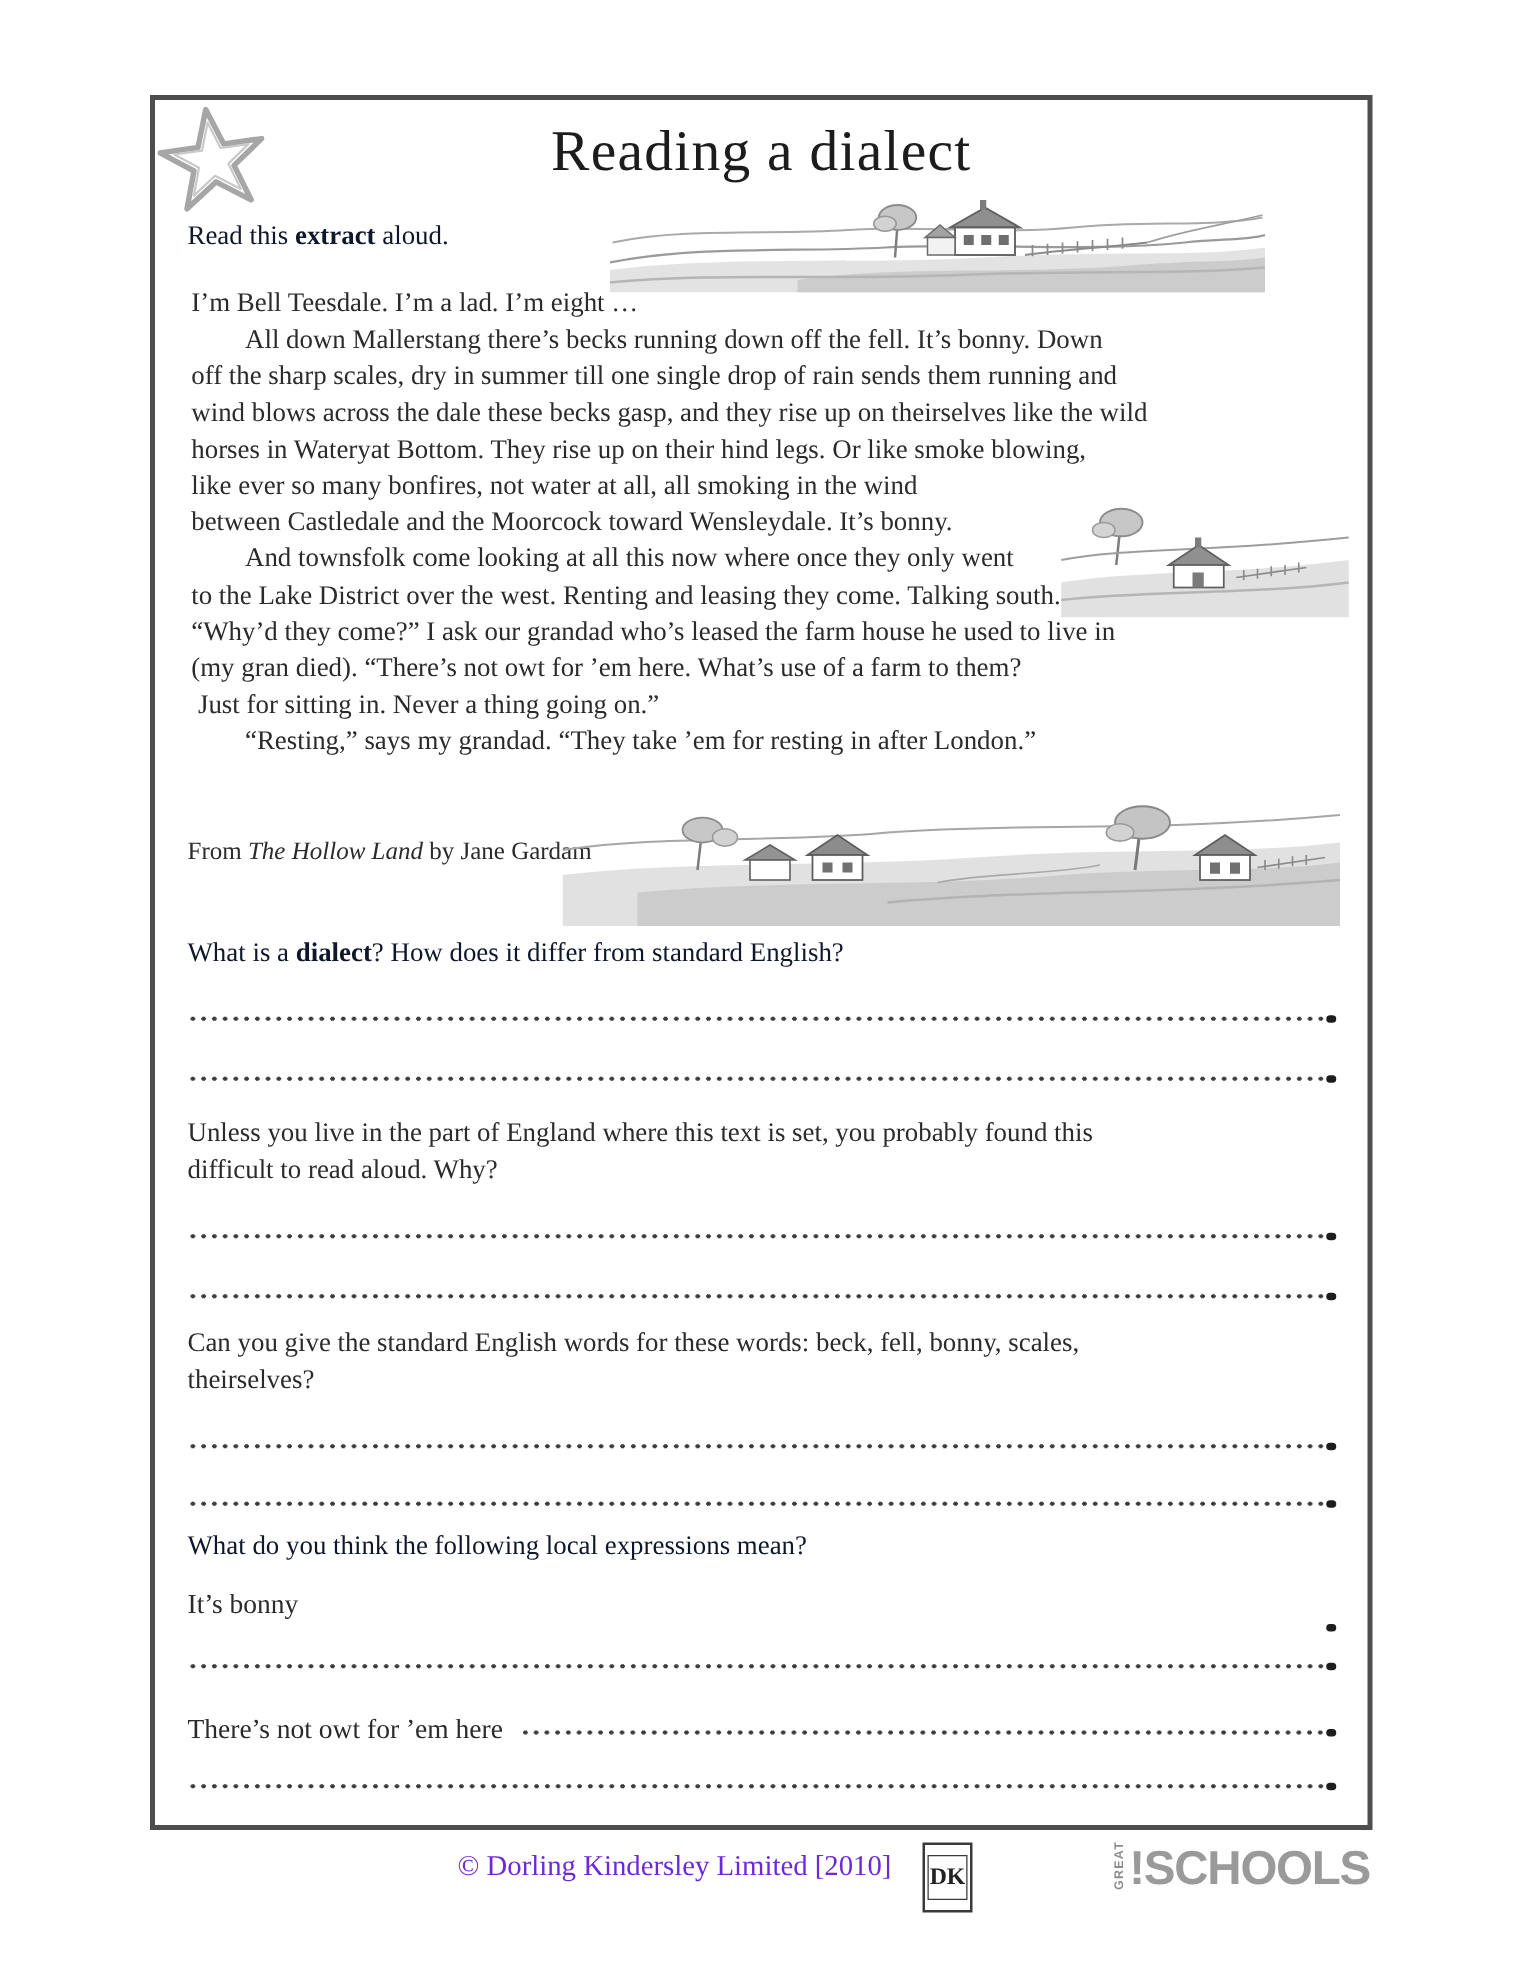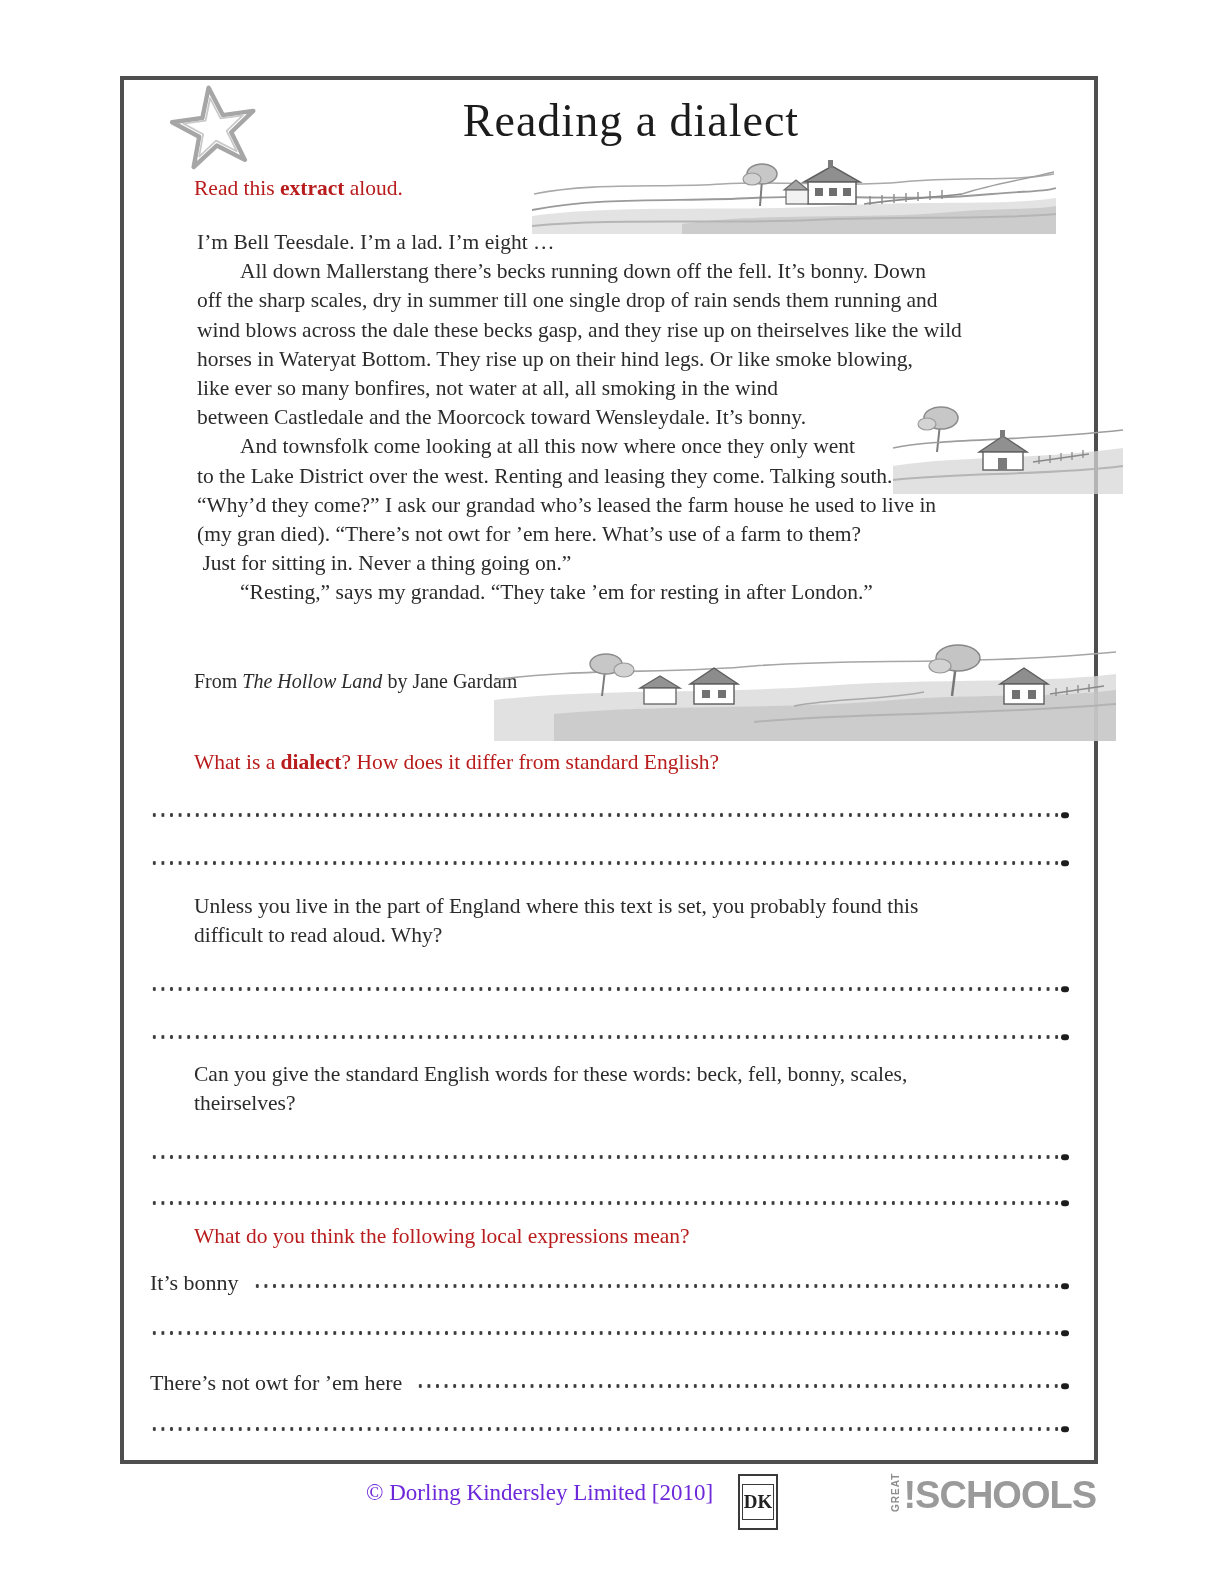--- a/index.html
+++ b/index.html
@@ -7,30 +7,30 @@
   body {
     width:1224px; height:1584px; position:relative;
     font-family:"Liberation Serif", serif; color:#2b2b2b;
     overflow:hidden;
   }
   .sheet {
     position:absolute; left:120px; top:76px;
     width:978px; height:1388px;
     border:4px solid #4e4e4e; background:#ffffff;
   }
-  .abs { position:absolute;padding-left:44px; }
+  .abs { position:absolute; }
 
   .star-box { left:2px; top:2px; width:88px; height:88px; }
 
   .title {
     left:0; top:14px; width:100%; text-align:center;
     font-size:46px; color:#1c1c1c; letter-spacing:1px; font-weight:normal;
   }
 
-  .bodytext { font-size:21.5px; line-height:29px; color:#b91c1c; }
+  .bodytext { font-size:21.5px; line-height:29px; color:#0f172a; }
   .instruction { left:26px; top:94px; }
   .b { font-weight:bold; }
   .i { font-style:italic; }
 
   .ill-top    { left:364px; top:74px;  width:524px; height:80px; }
   .ill-mid    { left:724px; top:320px; width:232px; height:94px; }
   .ill-bottom { left:326px; top:556px; width:622px; height:105px; }
 
   .extract { left:29px; top:148px; width:926px; }
   .xline { white-space:pre-wrap; font-size:21.5px; line-height:29.2px; }
@@ -62,21 +62,21 @@
 
   .expr-row {
     position:absolute; left:26px; width:918px;
     display:flex; align-items:baseline;
   }
   .expr-row .lbl { font-size:22px; line-height:29px; white-space:nowrap; }
   .expr-row .dotfill {
     flex:1 1 auto; height:10px; align-self:flex-end;
     margin:0 0 6px 14px; position:relative;
   }
-  .expr1 { top:1188px; }
+  .expr1 { top:1188px;flex-direction:column; }
   .expr2 { top:1288px; }
 
   .footer { position:absolute; left:120px; top:1466px; width:978px; height:70px; }
   .copyright { position:absolute; left:246px; top:14px; font-size:23px; color:#6d28d9; }
   .dk-box {
     position:absolute; left:618px; top:8px;
     width:40px; height:56px; border:2px solid #3a3a3a;
     display:flex; align-items:center; justify-content:center;
   }
   .dk-inner {

